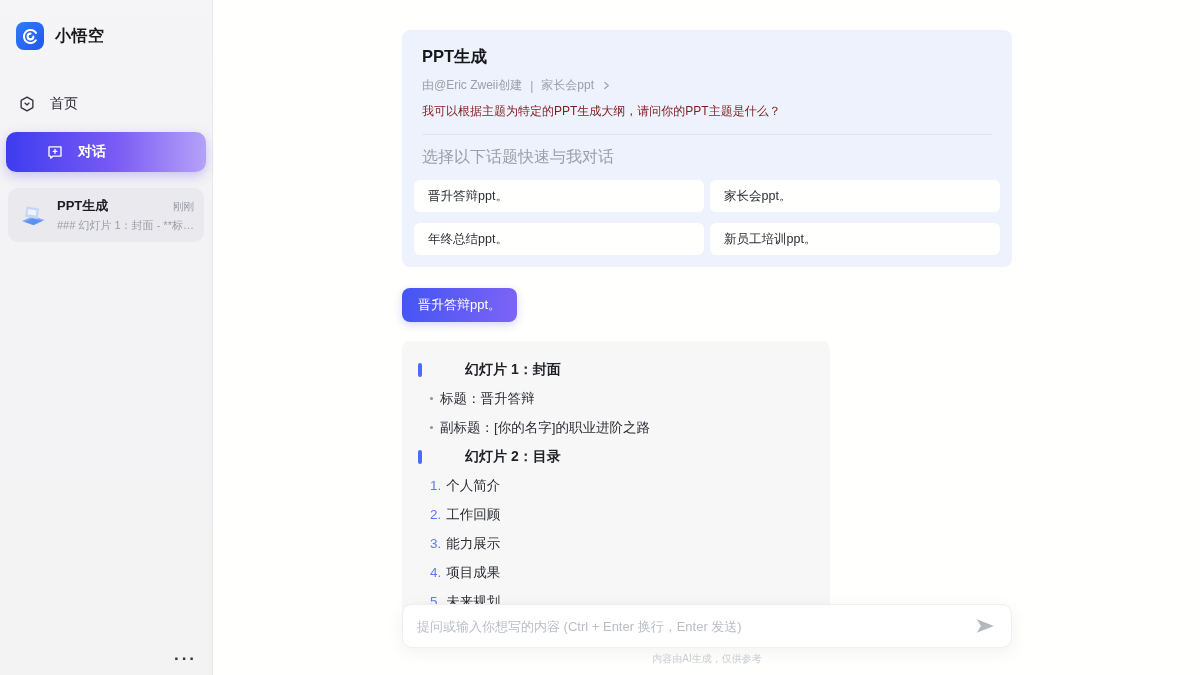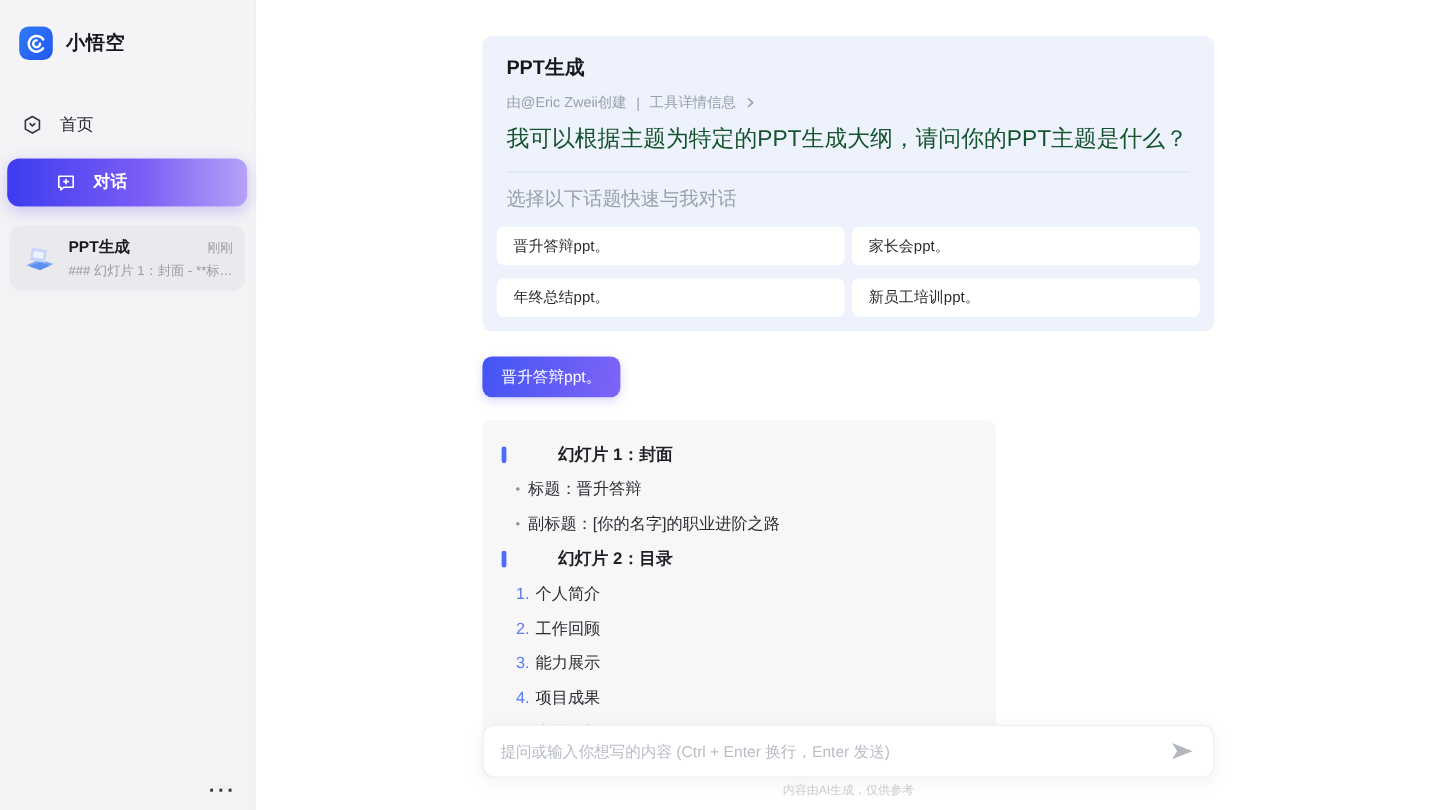--- a/index.html
+++ b/index.html
@@ -36,21 +36,21 @@
     color:#33343a; letter-spacing:2px; cursor:pointer; line-height:1; }
 
   
   .main { position:absolute; left:214px; top:0; right:0; bottom:0; background:#fffffd; }
   .column { width:610px; margin:0 auto; padding-top:30px; }
 
   .agent-card { background:#edf2fc; border-radius:8px; padding:16px 12px 12px 12px; }
   .agent-title { font-size:16.5px; font-weight:bold; color:#17181c; margin:0 0 9px 8px; }
   .agent-meta { display:flex; align-items:center; gap:8px; font-size:12px; color:#9aa0ab; margin-left:8px; }
   .tool-link { cursor:pointer; }
-  .agent-desc { font-size:19px; color:#14532d; margin:9px 0 0 8px; }
+  .agent-desc { font-size:12px; color:#7f1d1d; margin:9px 0 0 8px; }
   .card-divider { height:1px; background:#dde4f1; margin:14px 8px 12px 8px; }
   .topics-label { font-size:16px; color:#9aa0ab; margin:0 0 12px 8px; }
   .topics-grid { display:grid; grid-template-columns:1fr 1fr; column-gap:6px; row-gap:11px; }
   .topic-btn { height:32px; background:#fffffe; border:none; border-radius:6px; text-align:left;
     padding:0 14px; font-size:12.5px; color:#2a2d33; cursor:pointer;
     font-family:"Liberation Sans","DejaVu Sans",sans-serif; }
 
   .user-bubble { display:inline-block; margin-top:21px; padding:8px 16px; border-radius:8px;
     background:linear-gradient(100deg,#4355f4 0%,#7e64f6 100%); color:#ffffff; font-size:13px;
     box-shadow:0 3px 8px rgba(80,70,240,.22); }
@@ -135,21 +135,21 @@
   </aside>
 
   <main class="main">
     <div class="column">
 
       <section class="agent-card">
         <h1 class="agent-title">PPT生成</h1>
         <div class="agent-meta">
           <span>由@Eric Zweii创建</span>
           <span>|</span>
-          <span class="tool-link">工具详情信息</span>
+          <span class="tool-link">家长会ppt</span>
           <span style="display:flex">
             <svg viewBox="0 0 10 10" width="9" height="9" fill="none" stroke="#9aa0ab" stroke-width="1.4">
               <path d="M3 1.5 L7 5 L3 8.5" stroke-linecap="round" stroke-linejoin="round"></path>
             </svg>
           </span>
         </div>
         <p class="agent-desc">我可以根据主题为特定的PPT生成大纲，请问你的PPT主题是什么？</p>
         <div class="card-divider"></div>
         <div class="topics-label">选择以下话题快速与我对话</div>
         <div class="topics-grid">

